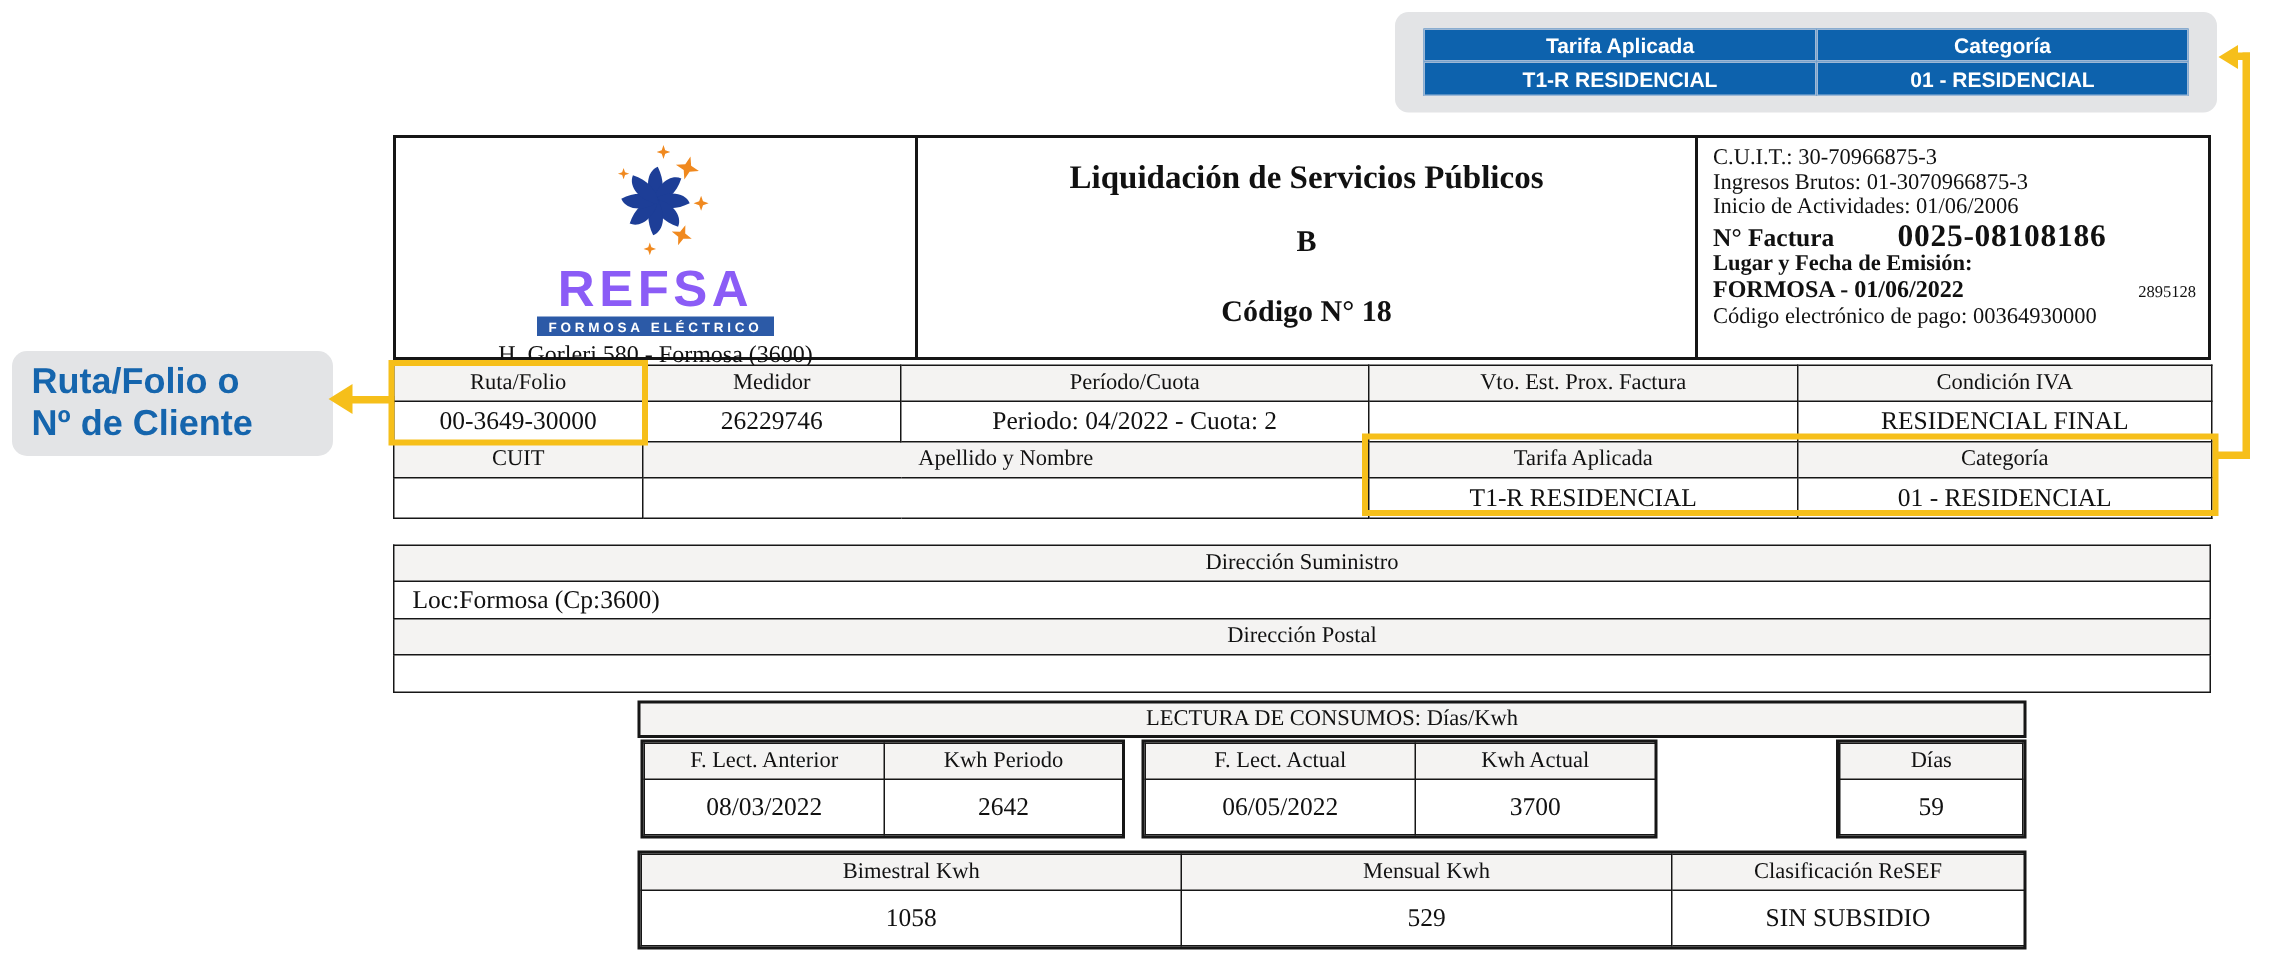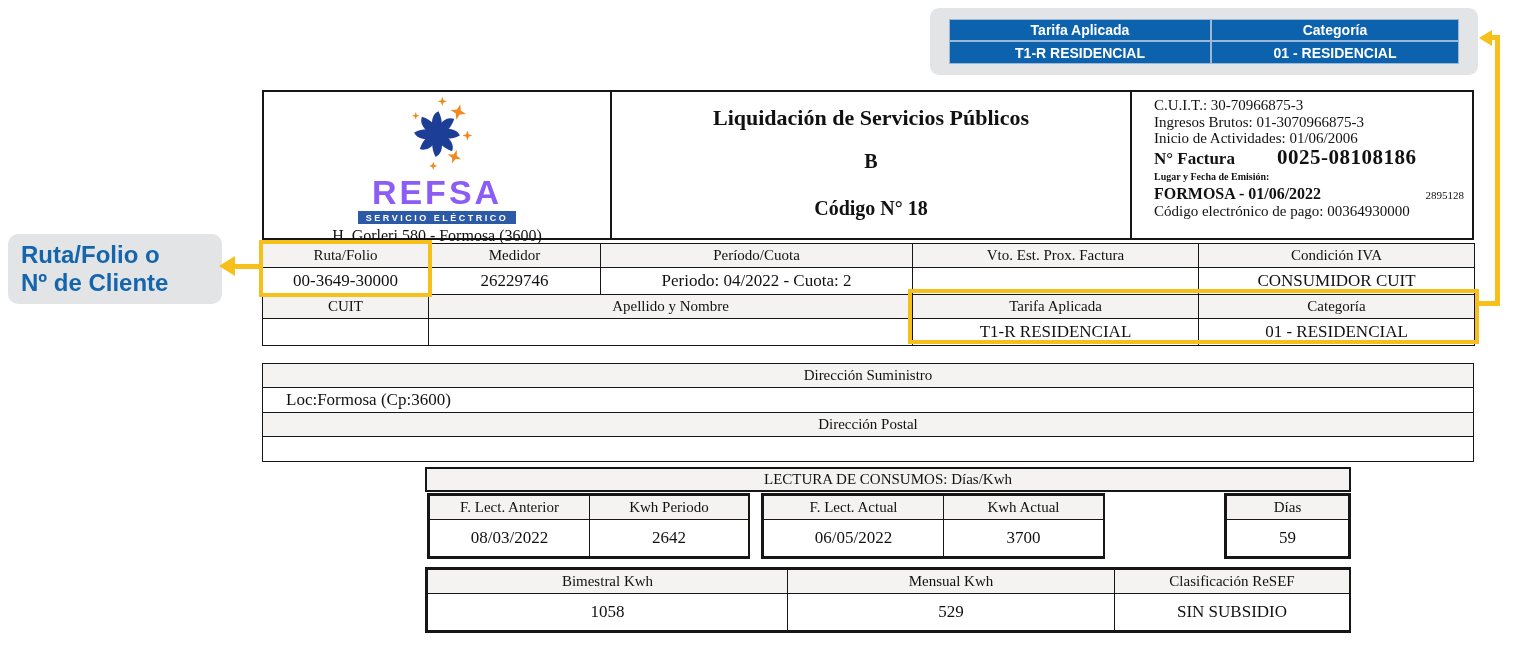--- a/index.html
+++ b/index.html
@@ -40,37 +40,37 @@
     font-family: "Liberation Sans", sans-serif; font-weight: bold; font-size: 9px;
     letter-spacing: 2.5px; padding: 2px 8px 1px 8px; margin-top: 2px; }
   .logo-addr { font-size: 16px; line-height: 17px; margin-top: 2px; }
   .logo-iva { font-size: 15px; line-height: 15px; }
 
   .hdr-title { width: 520px; border-right: 2px solid #161616; text-align: center; }
   .t1 { font-weight: bold; font-size: 22px; margin-top: 13px; }
   .t2 { font-weight: bold; font-size: 20px; margin-top: 19px; }
   .t3 { font-weight: bold; font-size: 20px; margin-top: 24px; }
 
-  .hdr-fiscal { flex: 1; padding: 5px 6px 0 22px; font-size: 15px; line-height: 16.5px; }
+  .hdr-fiscal { flex: 1; padding: 5px 6px 0 10px; font-size: 15px; line-height: 16.5px; }
   .fx-row { display: flex; align-items: baseline; text-align: center; }
   .fx-lbl { font-weight: bold; font-size: 17px; }
   .fx-num { font-weight: bold; font-size: 21px; margin-left: 42px; letter-spacing: 0.5px; }
-  .fx-b { font-weight: bold; font-size: 10px; line-height: 17px; }
+  .fx-b { font-weight: bold; font-size: 15px; line-height: 17px; }
   .fx-b2 { font-weight: bold; font-size: 16px; line-height: 18px; }
   .fx-serial { font-size: 11px; margin-left: auto; padding-right: 2px; align-self: flex-end; }
 
   
   table { border-collapse: collapse; table-layout: fixed; }
   td { border: 1px solid #161616; text-align: center; overflow: hidden; white-space: nowrap; }
   .th-cell { background: #f4f3f2; font-size: 15px; height: 24px; }
   .val-cell { background: #ffffff; font-size: 17px; height: 27px; }
 
   .info-table { left: 262px; top: 243px; width: 1212px; }
   .dir-table { left: 262px; top: 363px; width: 1212px; }
-  .dir-val { text-align: left; padding-left: 23px; font-size: 17px; height: 25px; }
+  .dir-val { text-align: left; padding-left: 12px; font-size: 17px; height: 25px; }
   .dir-hdr { background: #f4f3f2; font-size: 15px; height: 24px; }
 
   
   .lect-title { left: 425px; top: 467px; width: 926px; height: 25px;
     border: 2px solid #161616; background: #f4f3f2; font-size: 15px;
     display: flex; align-items: center; justify-content: center; }
   .sub { position: absolute; top: 493px; border: 2px solid #161616; }
   .sub table { width: 100%; }
   .sub .th-cell { height: 24px; }
   .sub .val-cell { height: 37px; font-size: 17px; }
@@ -120,21 +120,21 @@
       <g fill="#f0891f">
         <path d="M0 -11 L2.8 -2.8 L11 0 L2.8 2.8 L0 11 L-2.8 2.8 L-11 0 L-2.8 -2.8 Z" transform="translate(57,7) scale(0.55)"></path>
         <path d="M0 -11 L2.8 -2.8 L11 0 L2.8 2.8 L0 11 L-2.8 2.8 L-11 0 L-2.8 -2.8 Z" transform="translate(78,21) scale(0.95) rotate(15)"></path>
         <path d="M0 -11 L2.8 -2.8 L11 0 L2.8 2.8 L0 11 L-2.8 2.8 L-11 0 L-2.8 -2.8 Z" transform="translate(90,52) scale(0.6)"></path>
         <path d="M0 -11 L2.8 -2.8 L11 0 L2.8 2.8 L0 11 L-2.8 2.8 L-11 0 L-2.8 -2.8 Z" transform="translate(73,80) scale(0.85) rotate(20)"></path>
         <path d="M0 -11 L2.8 -2.8 L11 0 L2.8 2.8 L0 11 L-2.8 2.8 L-11 0 L-2.8 -2.8 Z" transform="translate(45,92) scale(0.5)"></path>
         <path d="M0 -11 L2.8 -2.8 L11 0 L2.8 2.8 L0 11 L-2.8 2.8 L-11 0 L-2.8 -2.8 Z" transform="translate(22,26) scale(0.45)"></path>
       </g>
     </svg>
     <div class="brand">REFSA</div>
-    <div><span class="brand-bar">SERVICIO ELÉCTRICO</span></div>
+    <div><span class="brand-bar">FORMOSA ELÉCTRICO</span></div>
     <div class="logo-addr">H. Gorleri 580 - Formosa (3600)</div>
     <div class="logo-iva">I.V.A.: Responsable Inscripto</div>
   </div>
   <div class="hdr-title">
     <div class="t1">Liquidación de Servicios Públicos</div>
     <div class="t2">B</div>
     <div class="t3">Código N° 18</div>
   </div>
   <div class="hdr-fiscal">
     <div>C.U.I.T.:  30-70966875-3</div>
@@ -167,21 +167,21 @@
     <td class="th-cell">Medidor</td>
     <td class="th-cell">Período/Cuota</td>
     <td class="th-cell">Vto. Est. Prox. Factura</td>
     <td class="th-cell">Condición IVA</td>
   </tr>
   <tr>
     <td class="val-cell">00-3649-30000</td>
     <td class="val-cell">26229746</td>
     <td class="val-cell">Periodo: 04/2022 - Cuota: 2</td>
     <td class="val-cell"></td>
-    <td class="val-cell">CONSUMIDOR CUIT</td>
+    <td class="val-cell">RESIDENCIAL FINAL</td>
   </tr>
   <tr>
     <td class="th-cell">CUIT</td>
     <td class="th-cell" colspan="2">Apellido y Nombre</td>
     <td class="th-cell tarifa-note">Tarifa Aplicada</td>
     <td class="th-cell">Categoría</td>
   </tr>
   <tr>
     <td class="val-cell"></td>
     <td class="val-cell" colspan="2"></td>

